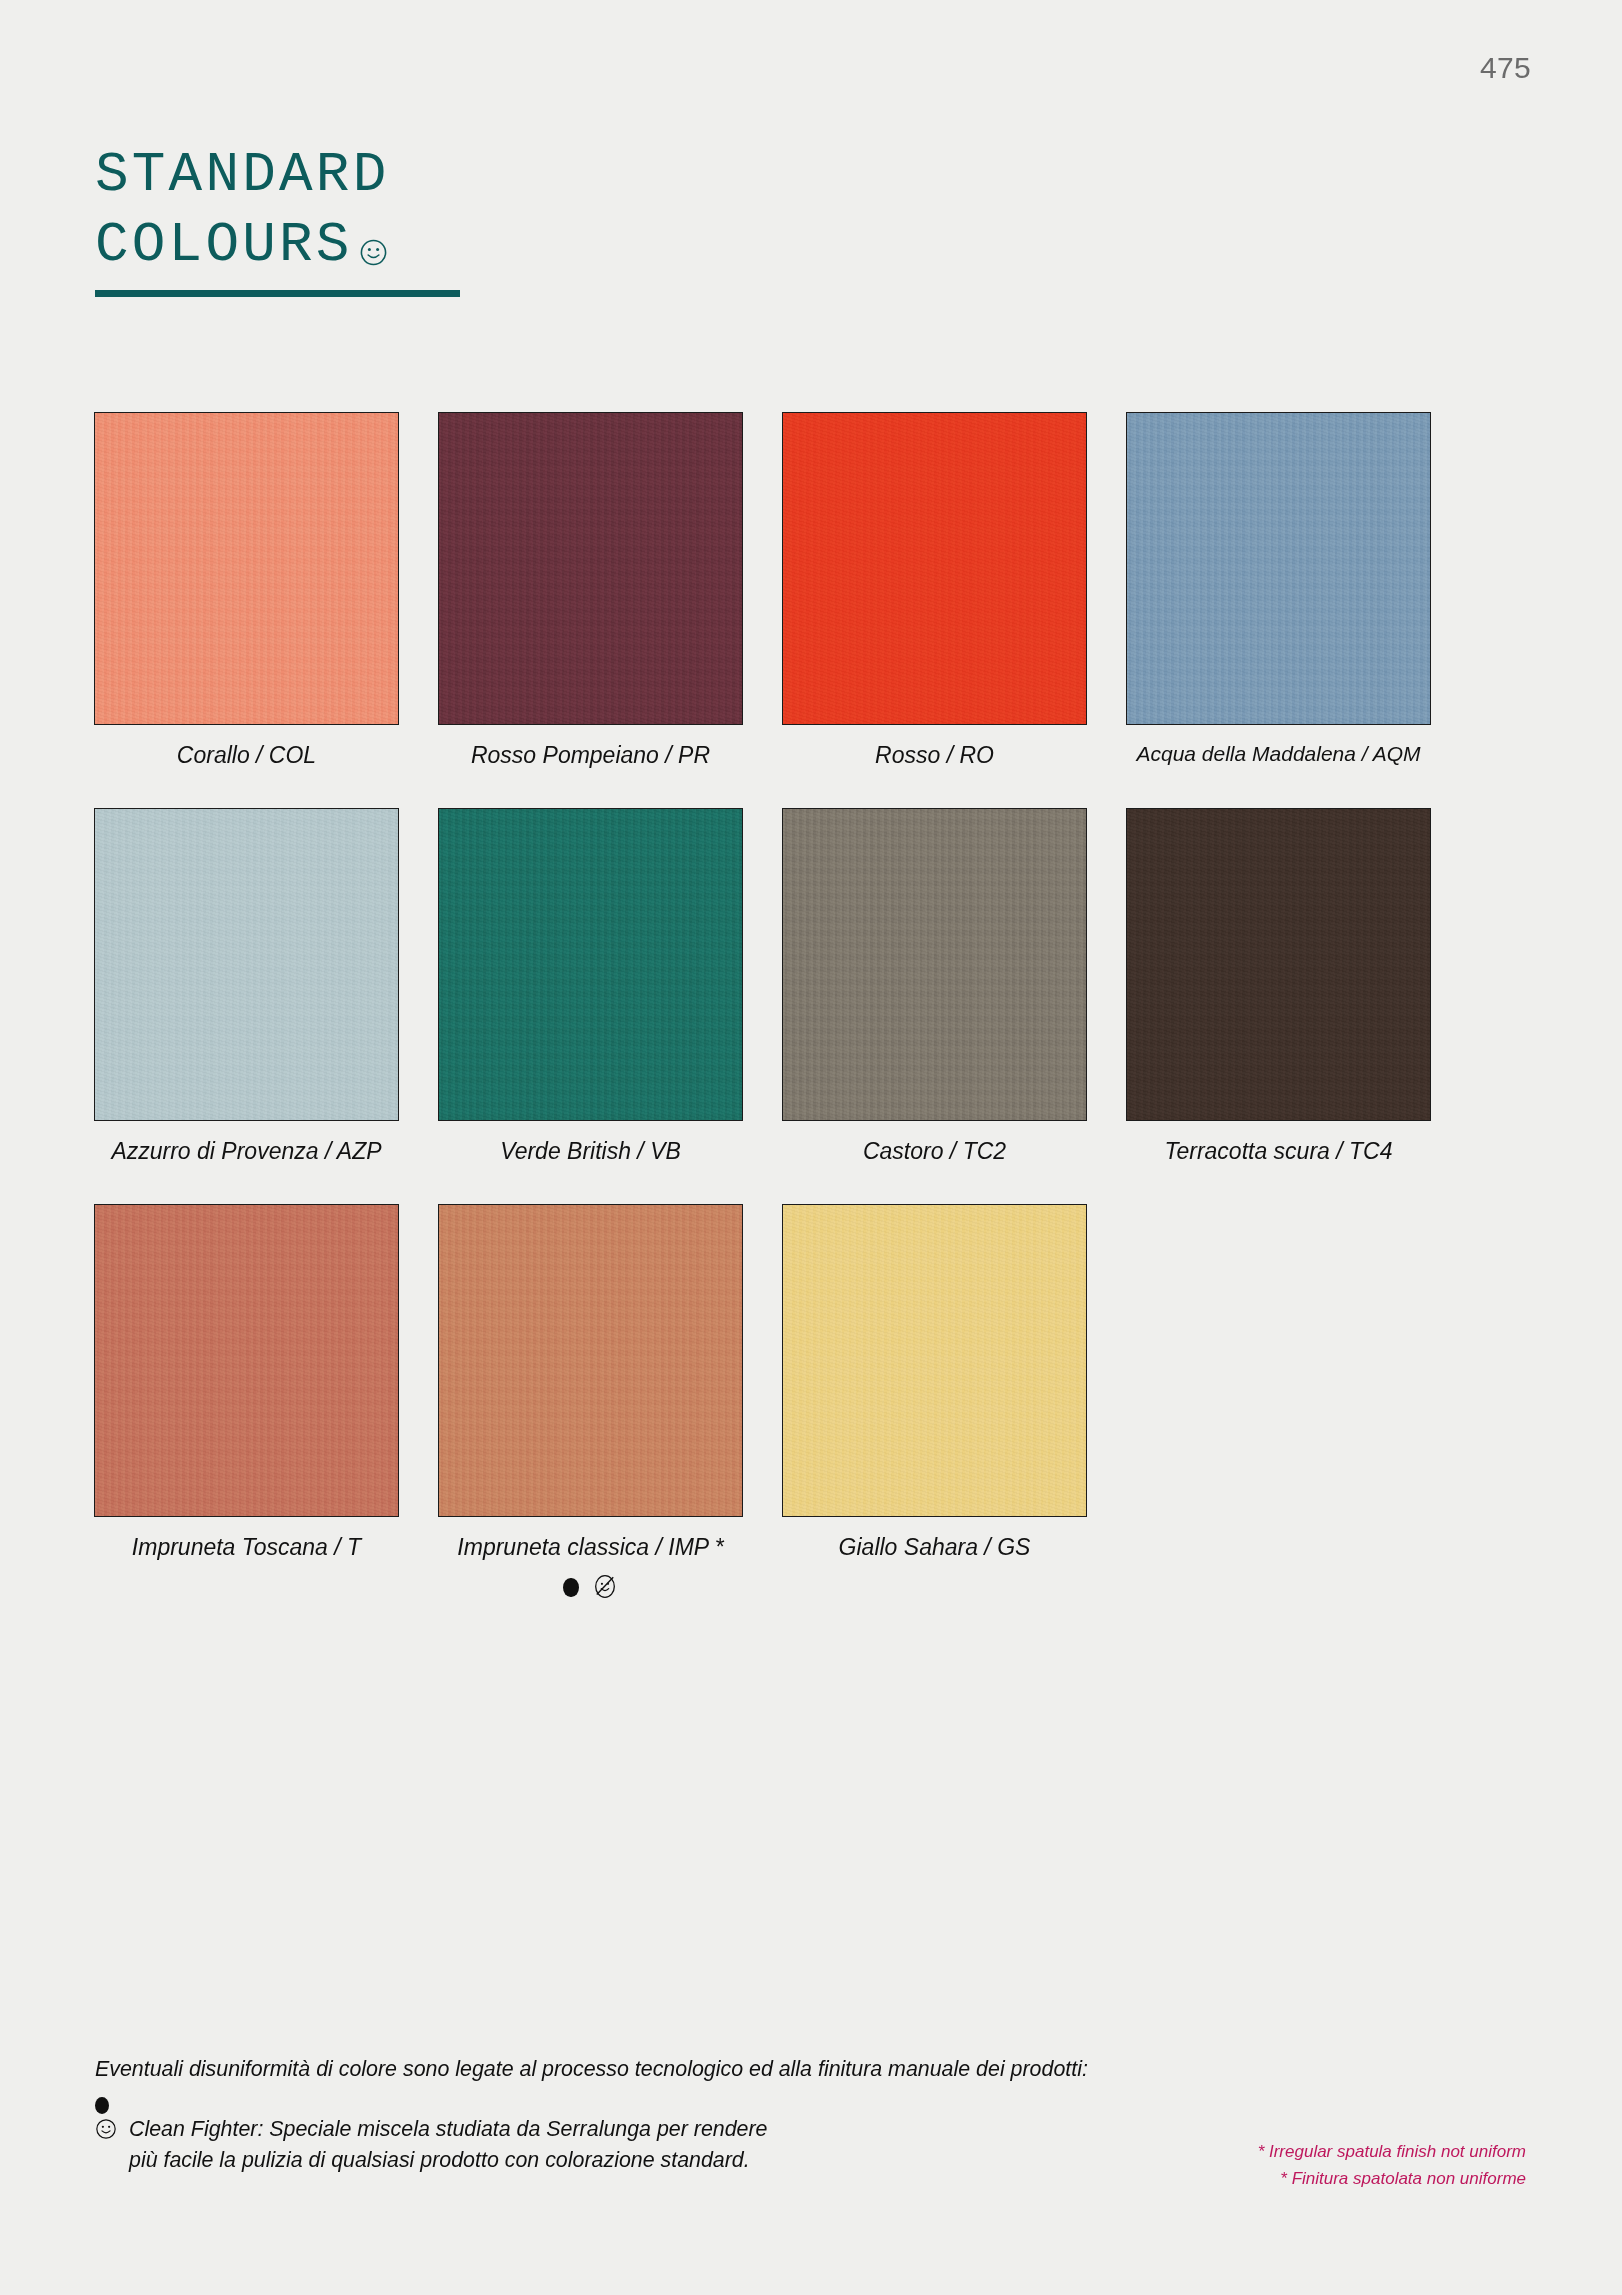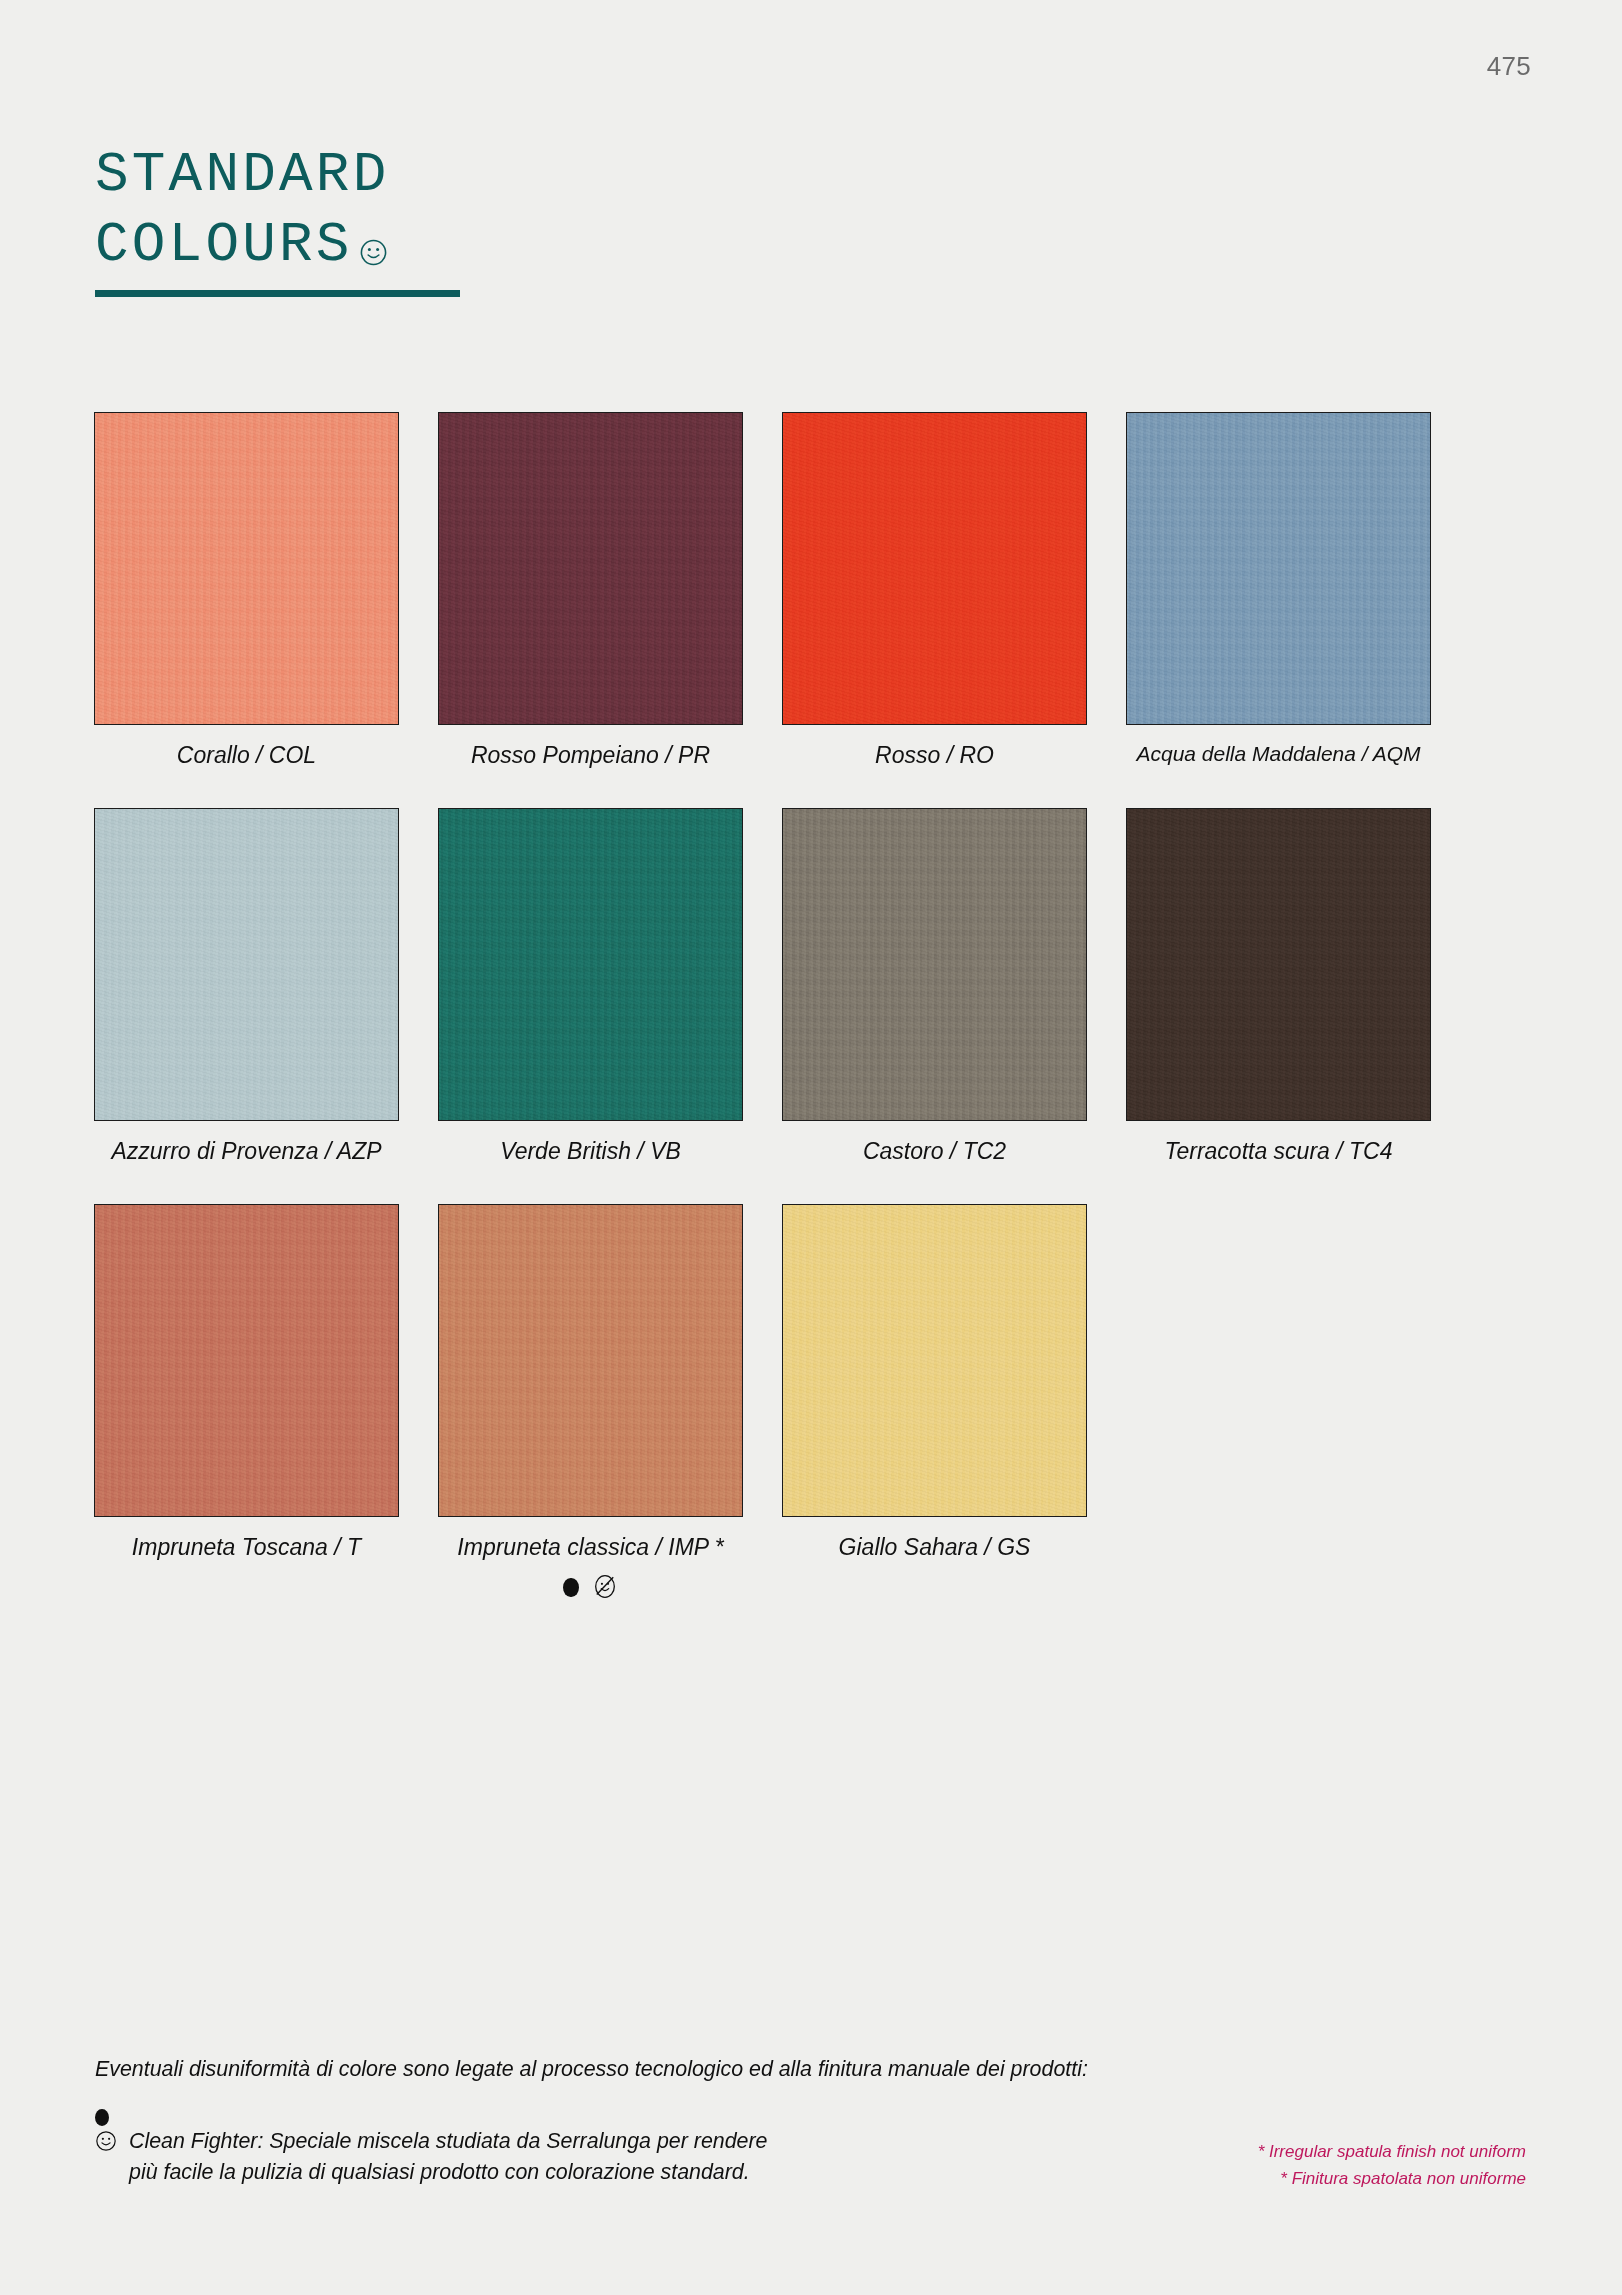--- a/index.html
+++ b/index.html
@@ -18,21 +18,21 @@
   .page {
     position: absolute;
     inset: 0;
   }
 
   
   .page-number {
     position: absolute;
     top: 51px;
     right: 92px;
-    font-size: 26px;
+    font-size: 30px;
     color: #6b6b6b;
     letter-spacing: 0.3px;
     font-family: "Liberation Sans", sans-serif;
   }
 
   
   .title-block {
     position: absolute;
     left: 95px;
     top: 140px;
@@ -146,21 +146,21 @@
   }
   .footer-line .marker {
     display: inline-flex;
     width: 34px;
     min-width: 34px;
     justify-content: flex-start;
     align-items: center;
     padding-top: 3.9px;
   }
   .footer-line .marker .dot-badge { width: 14.3px; height: 17.5px; }
-  .footer-intro { margin-bottom: 20px; }
+  .footer-intro { margin-bottom: 8px; }
   .footer-sub {
     padding-left: 34px;
     font-size: 21.4px;
     font-style: italic;
     color: #111;
     line-height: 1.45;
   }
 
   .footer-notes {
     position: absolute;

